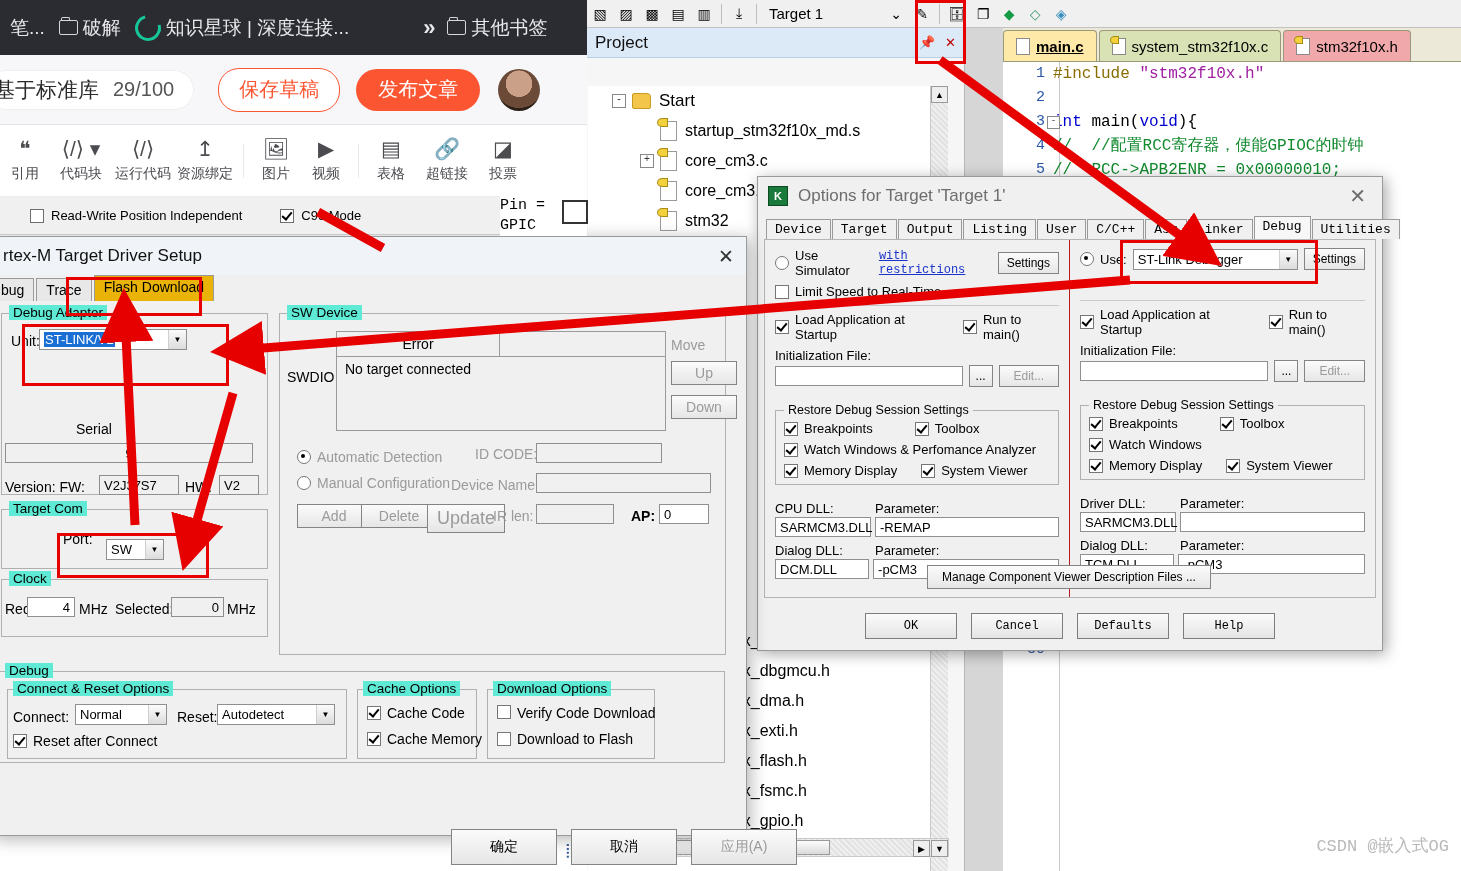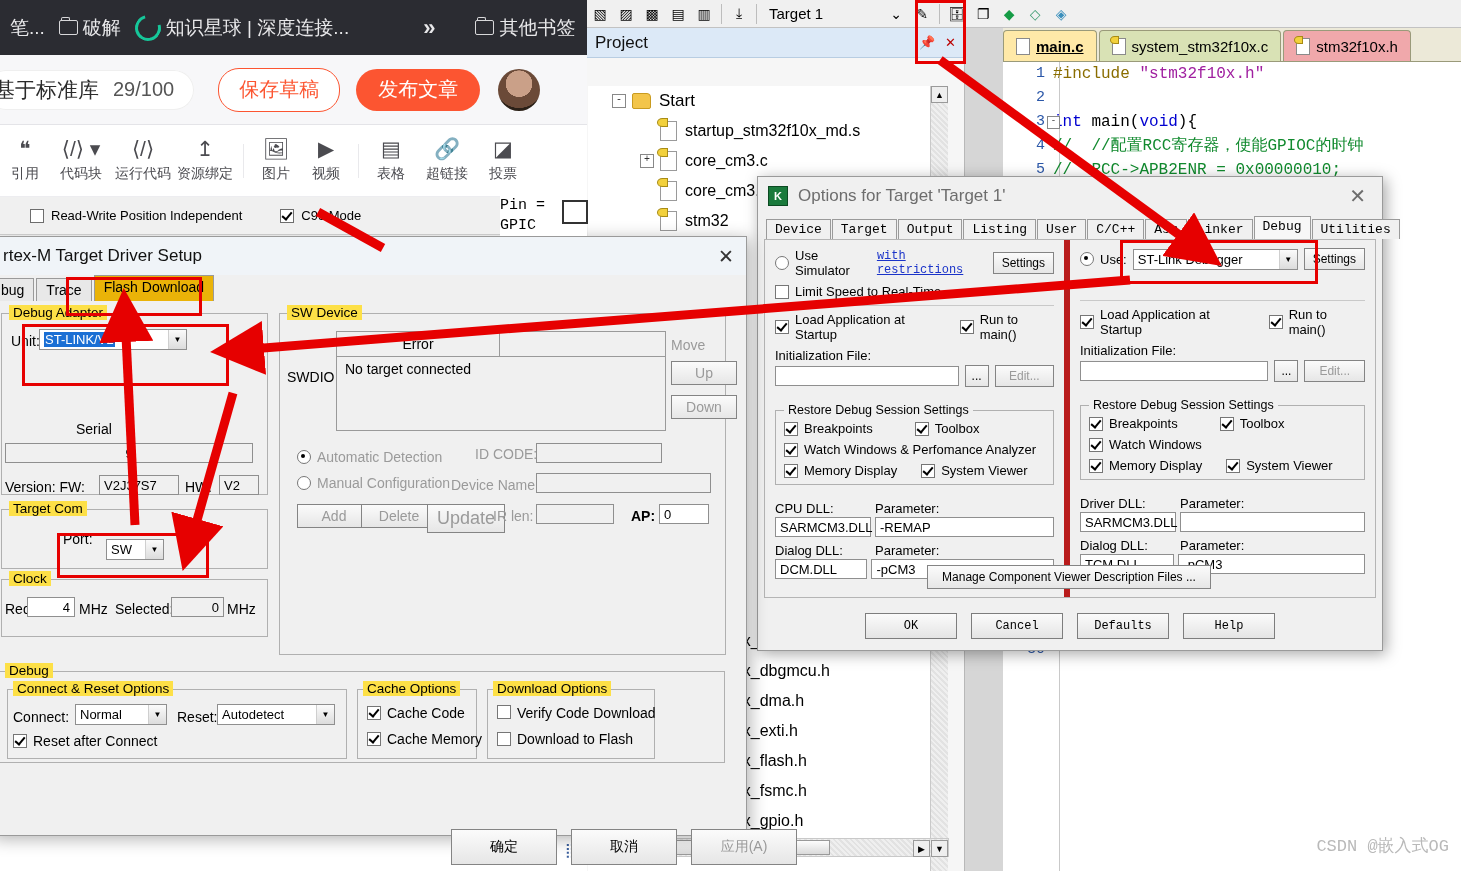--- a/index.html
+++ b/index.html
@@ -151,21 +151,21 @@
   #opt-title .x{margin-left:auto;color:#6d6d6d;font-size:20px;padding:0 6px;}
   #opt-tabs{display:flex;align-items:flex-end;padding:0 8px;height:24px;
     font-family:"Liberation Mono",monospace;font-size:13px;}
   #opt-tabs .tb{padding:2px 8px;border:1px solid #9a9a9a;border-bottom:none;background:#f0f0f0;
     margin-right:1px;white-space:nowrap;}
   #opt-tabs .tb.active{background:#f7f7f7;padding-bottom:5px;font-weight:normal;}
   #opt-body{margin:0 6px;border:1px solid #b5b5b5;background:#f0f0f0;height:359px;
     position:relative;box-sizing:border-box;}
   .halves{display:flex;height:100%;}
   .half{width:50%;padding:8px 10px;box-sizing:border-box;position:relative;}
-  .half.left{border-right:6px solid #b91c1c;}
+  .half.left{border-right:1px solid #b91c1c;}
   .row{display:flex;align-items:center;margin-bottom:6px;font-size:13px;color:#000;}
   .radio{width:12px;height:12px;border:1px solid #767676;border-radius:50%;background:#fff;margin-right:6px;
     position:relative;flex:none;}
   .radio.on::after{content:"";position:absolute;left:3px;top:3px;width:4px;height:4px;border-radius:50%;background:#000;}
   .ckb{width:12px;height:12px;border:1px solid #767676;background:#fff;margin-right:6px;position:relative;flex:none;}
   .ckb.on::after{content:"";position:absolute;left:3px;top:0px;width:4px;height:8px;
     border:solid #000;border-width:0 2px 2px 0;transform:rotate(40deg);}
   .lnk{color:#1a33c9;text-decoration:underline;font-family:"Liberation Mono",monospace;font-size:12px;}
   .btn{border:1px solid #848484;background:linear-gradient(#fbfbfb,#e6e6e6);font-size:12px;
     padding:3px 8px;color:#000;white-space:nowrap;}
@@ -190,21 +190,21 @@
     border:1px solid #9a9a9a;box-shadow:3px 3px 16px rgba(0,0,0,.3);box-sizing:border-box;}
   #drv-title{height:38px;display:flex;align-items:center;padding:0 12px;box-sizing:border-box;
     background:#f0f4f8;}
   #drv-title .ttl{font-size:17px;color:#111;}
   #drv-title .x{margin-left:auto;font-size:19px;color:#333;}
   #drv-tabs{display:flex;align-items:flex-end;height:26px;padding-left:0;font-size:14px;}
   #drv-tabs .tb{border:1px solid #9a9a9a;border-bottom:none;background:#e8e8e8;padding:3px 9px;margin-right:2px;}
   #drv-tabs .tb.active{background:#eab308;padding-bottom:6px;}
   #drv-body{position:relative;height:520px;}
   .dgrp{position:absolute;border:1px solid #b0b0b0;}
-  .dlbl{position:absolute;font-size:13.5px;color:#000;background:#fde047;padding:0 4px;}
+  .dlbl{position:absolute;font-size:13.5px;color:#000;background:#5eead4;padding:0 4px;}
 
   
   .redbox{position:absolute;border:3px solid #e60000;pointer-events:none;}
   #arrows{position:absolute;left:0;top:0;width:1461px;height:871px;pointer-events:none;}
 </style>
 </head>
 <body>
 
 <div class="abs" id="keil-root"></div>
 
@@ -743,21 +743,21 @@
   </span>
   <span class="bm">
     <span class="folder-ico"></span>
     <span>破解</span>
   </span>
   <span class="bm">
     <span class="ring-ico"></span>
     <span>知识星球 | 深度连接...</span>
   </span>
   <span class="chev" style="margin-left:60px">»</span>
-  <span class="bm" style="margin-left:28px">
+  <span class="bm" style="margin-left:0">
     <span class="folder-ico"></span>
     <span>其他书签</span>
   </span>
 </div>
 
 <div class="abs" id="csdn-topbar">
   <div id="lib-pill">
     <span>基于标准库</span>
     <span class="count">29/100</span>
   </div>

